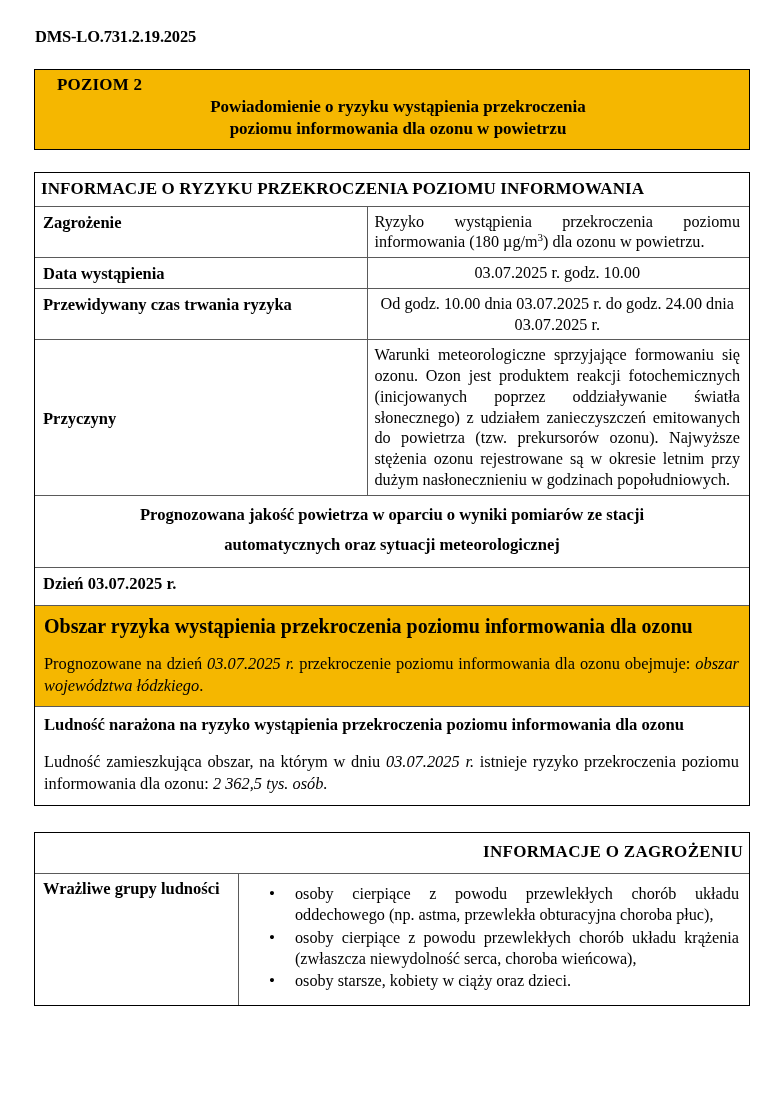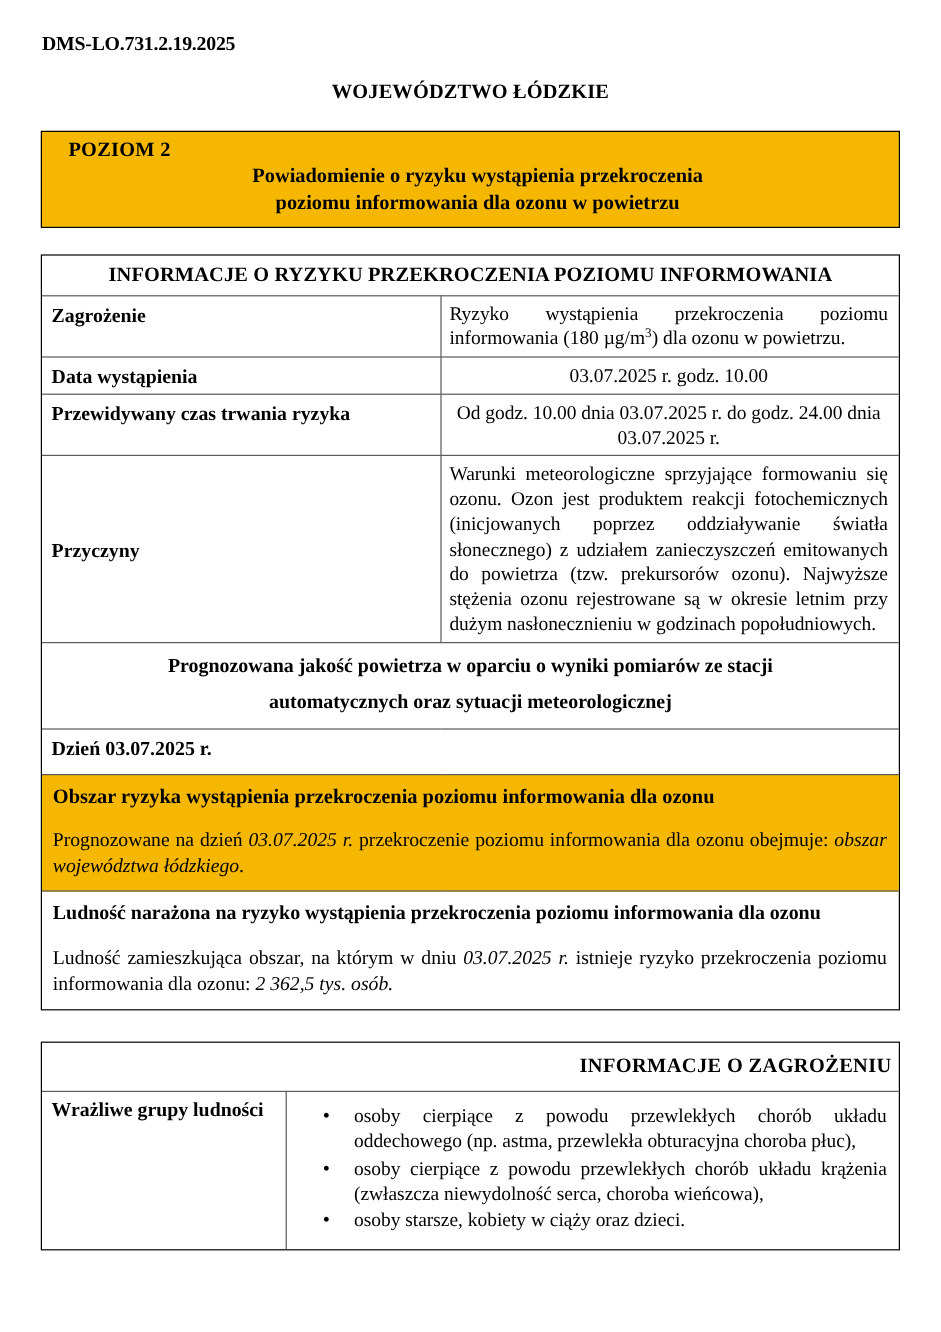--- a/index.html
+++ b/index.html
@@ -79,21 +79,21 @@
     border: 1.7px solid #000;
     margin-top: 22px;
   }
   .tbl-wrap .tbl td { border-color: #5a5a5a; }
   .tbl-wrap .tbl tr:first-child td { border-top: none; }
   .tbl-wrap .tbl td:first-child { border-left: none; }
   .tbl-wrap .tbl td:last-child { border-right: none; }
   .tbl-wrap .tbl tr:last-child td { border-bottom: none; }
 
   .sect-head {
-    text-align: center;
+    text-align: left;
     font-size: 17px;
     font-weight: bold;
     letter-spacing: 0.1px;
     padding: 6px 6px 7px 6px !important;
   }
 
   .lbl {
     font-size: 16.5px;
     font-weight: bold;
     padding-top: 6px !important;
@@ -126,21 +126,21 @@
     font-weight: bold;
     padding: 6px 8px 11px 8px !important;
   }
 
   
   .amber-cell {
     background: var(--amber, #F5B700);
     padding: 7px 10px 10px 9px !important;
   }
   .amber-head {
-    font-size: 17px;
+    font-size: 20px;
     font-weight: bold;
     line-height: 1.3;
   }
   .amber-body {
     font-size: 16.4px;
     line-height: 1.32;
     text-align: justify;
     text-justify: inter-word;
     margin-top: 14px;
   }
@@ -204,21 +204,20 @@
   }
   ul.groups li:last-child { text-align: left; }
 </style>
 </head>
 <body>
 
 <div class="page">
 
   <div class="docref">DMS-LO.731.2.19.2025</div>
 
-  <div class="voivodeship">WOJEWÓDZTWO ŁÓDZKIE</div>
 
   <div class="banner">
     <div class="banner-level">POZIOM 2</div>
     <div class="banner-title">
       <div>Powiadomienie o ryzyku wystąpienia przekroczenia</div>
       <div>poziomu informowania dla ozonu w powietrzu</div>
     </div>
   </div>
 
   <div class="tbl-wrap">

